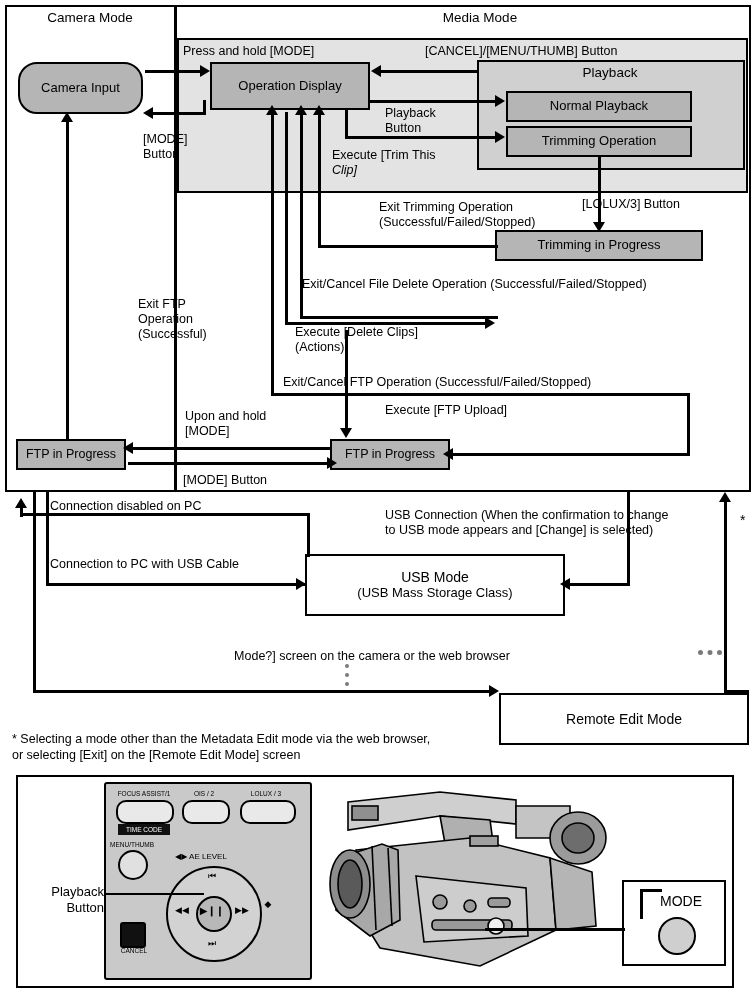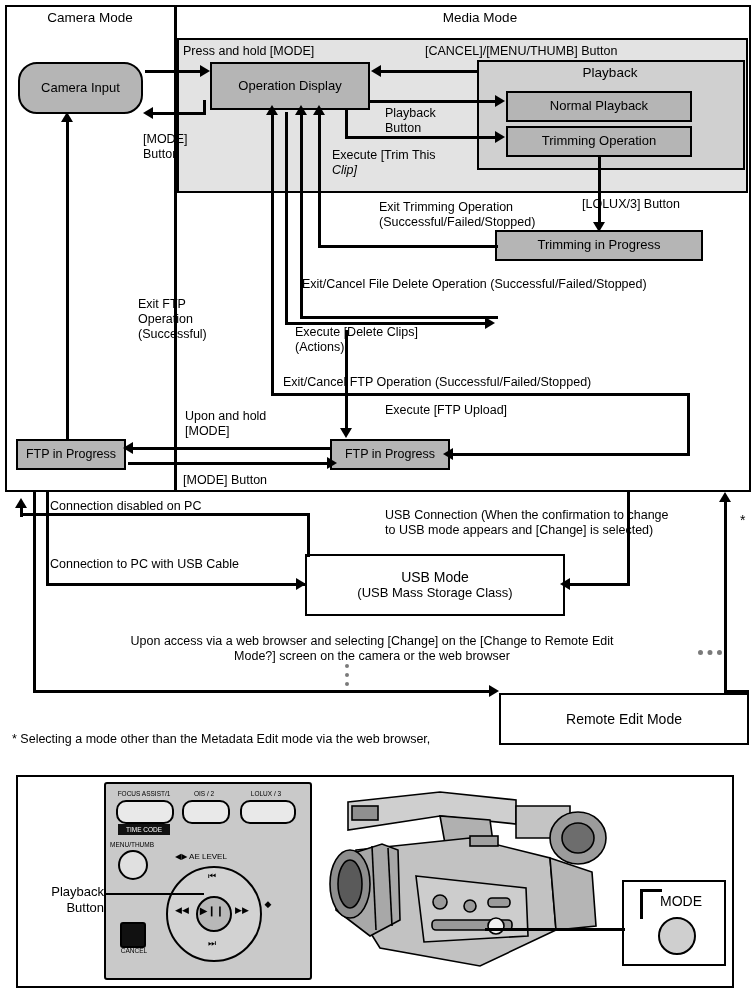--- a/index.html
+++ b/index.html
@@ -247,36 +247,37 @@
   <div class="arr arr-l" style="left:560px;top:578px;"></div>
   <div class="label left" style="left:385px;top:508px;width:335px;text-align:left;">
     <span>USB Connection (When the confirmation to change</span><br>
     <span>to USB mode appears and [Change] is selected)</span>
   </div>
 
   <div class="v" style="left:33px;top:492px;height:200px;"></div>
   <div class="h" style="left:33px;top:690px;width:462px;"></div>
   <div class="arr arr-r" style="left:489px;top:685px;"></div>
   <div class="label left" style="left:52px;top:634px;width:640px;text-align:center;">
-    <span>Upon access via a web browser and selecting [Change] on the [Change to Remote Edit</span><br>
+    <br>
     <span>Mode?] screen on the camera or the web browser</span>
   </div>
 
   <div class="v" style="left:724px;top:500px;height:192px;"></div>
   <div class="h" style="left:724px;top:690px;width:25px;"></div>
   <div class="arr arr-u" style="left:719px;top:492px;"></div>
   <div class="label left" style="left:740px;top:512px;width:14px;font-size:14px;">
     <span>*</span>
   </div>
 
   <div class="dotted-h" style="left:698px;top:650px;width:24px;"></div>
   <div class="dotted" style="left:345px;top:664px;height:22px;"></div>
 
   <div class="footnote" style="left:12px;top:731px;width:540px;">
     <span>* Selecting a mode other than the Metadata Edit mode via the web browser,</span><br>
+    <span>or selecting [Exit] on the [Remote Edit Mode] screen</span>
   </div>
 
   <div class="camframe" style="left:16px;top:775px;width:718px;height:213px;"></div>
 
   <div class="panelbg" style="left:104px;top:782px;width:208px;height:198px;"></div>
 
   <div class="btn-oval" style="left:116px;top:800px;width:54px;height:20px;"></div>
   <div class="tiny2" style="left:114px;top:791px;width:60px;text-align:center;">FOCUS ASSIST/1</div>
 
   <div class="btn-oval" style="left:182px;top:800px;width:44px;height:20px;"></div>

